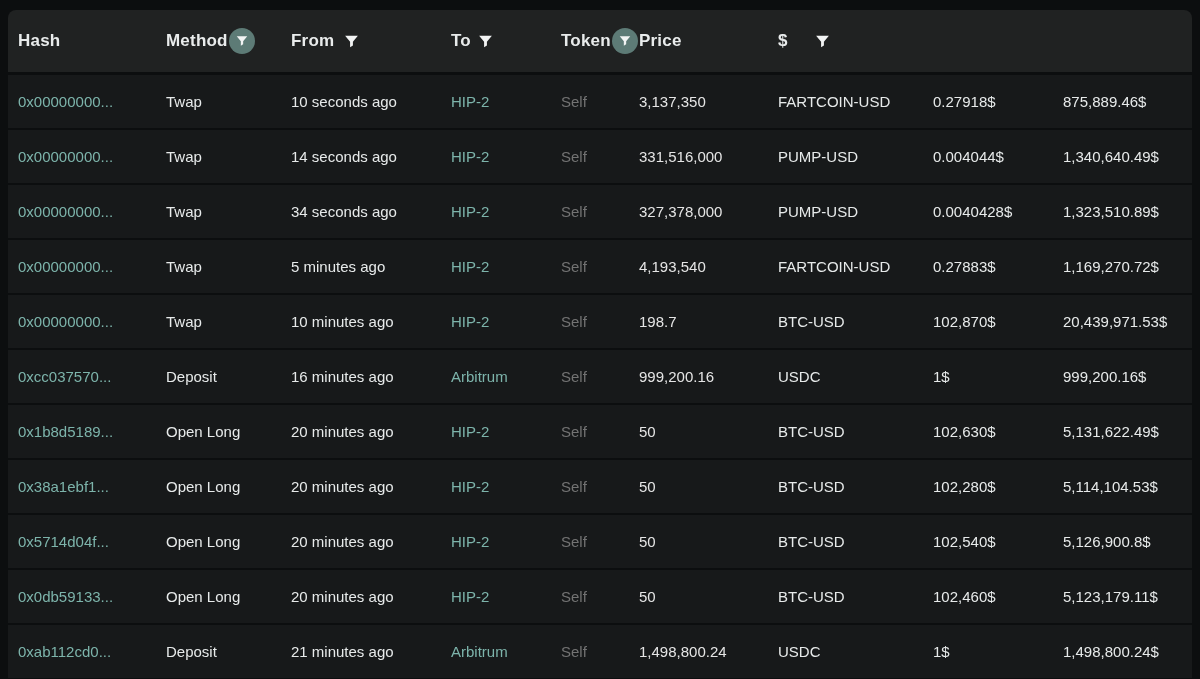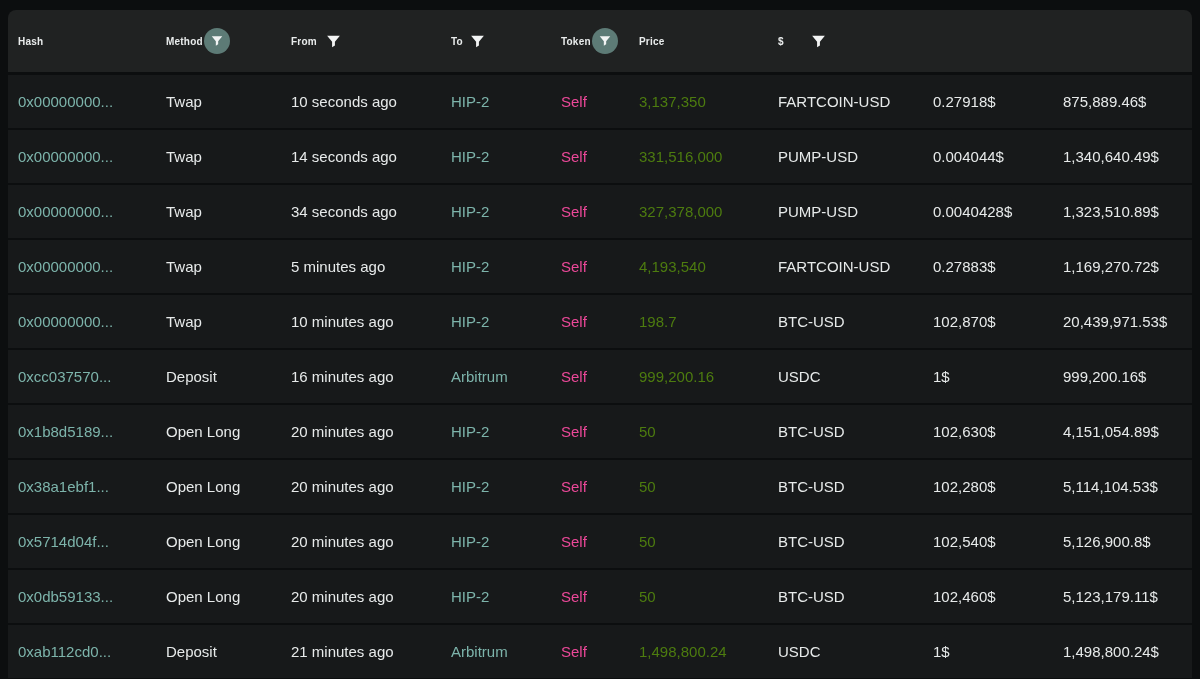--- a/index.html
+++ b/index.html
@@ -22,21 +22,21 @@
   
   .thead {
     background: #202222;
     height: 62px;
     border-radius: 8px 8px 0 0;
   }
   .th {
     display: flex;
     align-items: center;
     color: #e9ecec;
-    font-size: 10px;
+    font-size: 17px;
     font-weight: 700;
     letter-spacing: .2px;
   }
   .filter-btn {
     display: inline-flex;
     align-items: center;
     justify-content: center;
     width: 26px; height: 26px;
     margin-left: 4px;
     background: transparent;
@@ -64,22 +64,22 @@
     font-size: 15px;
     white-space: nowrap;
     overflow: hidden;
   }
   a.cell-link {
     color: #7db4ab;
     text-decoration: underline;
     text-underline-offset: 3px;
     cursor: pointer;
   }
-  a.cell-link.self { color: #ec4899; }
-  .td.amount { color: #4d7c0f; }
+  a.cell-link.self { color: #737373; }
+  .td.amount { color: #e5e5e5; }
 </style>
 </head>
 <body>
 
 <svg width="0" height="0" style="position:absolute" aria-hidden="true">
   <defs>
     <path id="funnel" d="M3 4h18l-7 8.4v5.2l-4 2.4v-7.6z"></path>
   </defs>
 </svg>
 
@@ -251,21 +251,21 @@
     <div class="td">20 minutes ago</div>
     <div class="td">
       <a class="cell-link">HIP-2</a>
     </div>
     <div class="td">
       <a class="cell-link self">Self</a>
     </div>
     <div class="td amount">50</div>
     <div class="td">BTC-USD</div>
     <div class="td">102,630$</div>
-    <div class="td">4,151,054.89$</div>
+    <div class="td">5,131,622.49$</div>
   </div>
 
   <div class="grid tr">
     <div class="td">
       <a class="cell-link">0x38a1ebf1...</a>
     </div>
     <div class="td">Open Long</div>
     <div class="td">20 minutes ago</div>
     <div class="td">
       <a class="cell-link">HIP-2</a>

